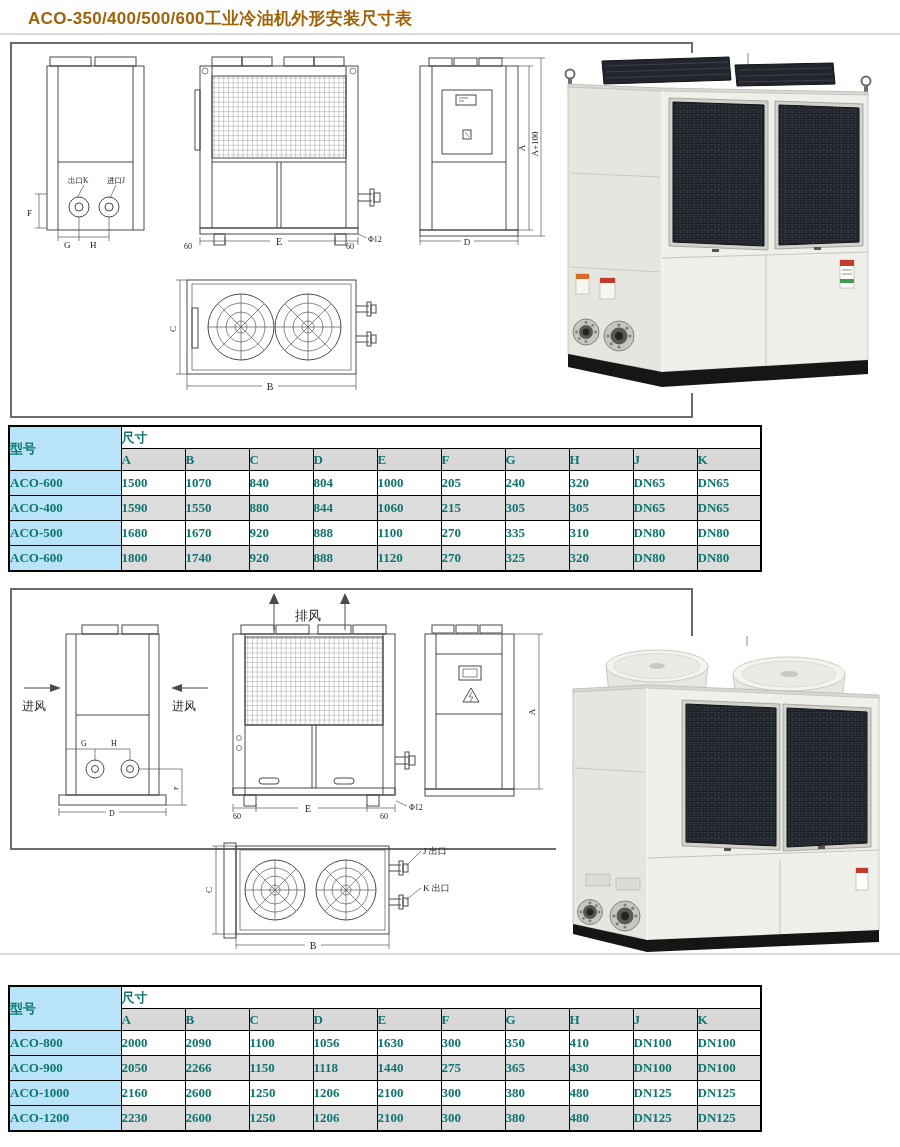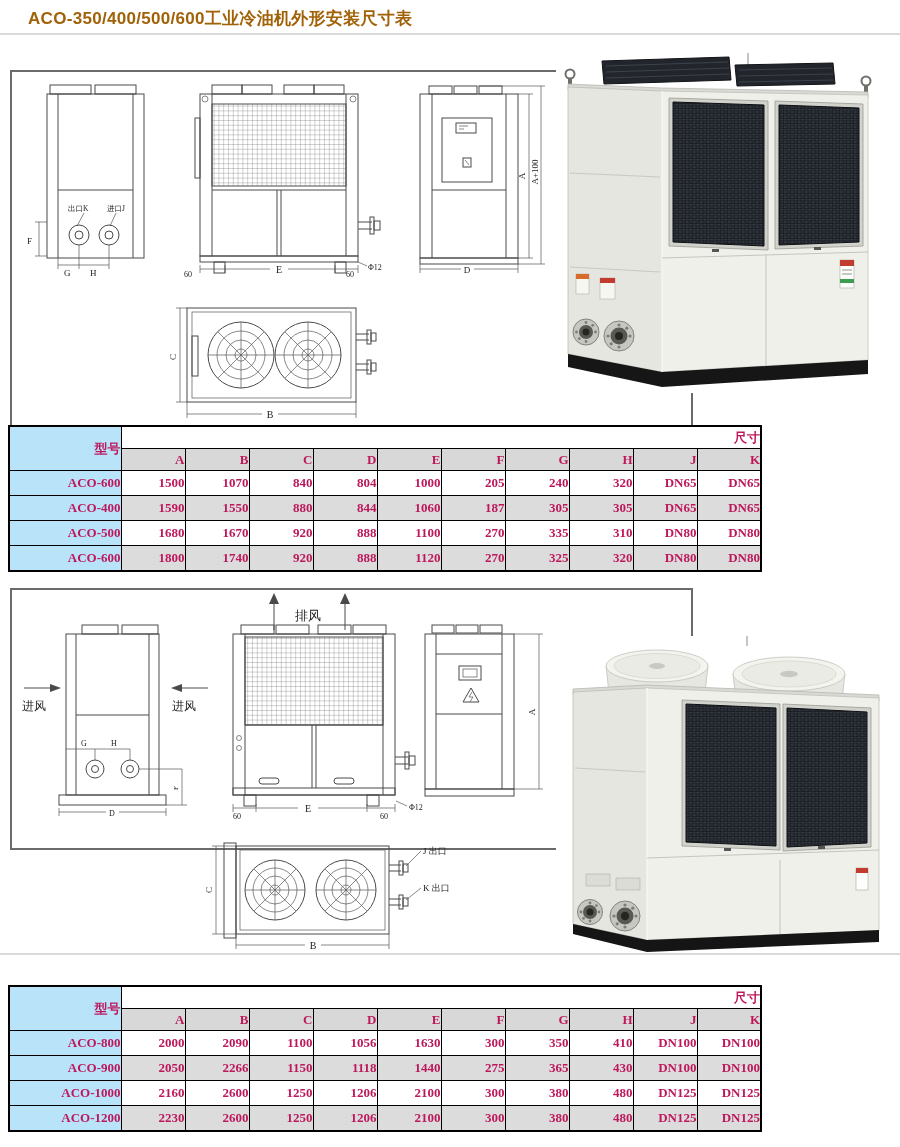--- a/index.html
+++ b/index.html
@@ -5,30 +5,30 @@
   html,body{margin:0;padding:0;background:#fff;}
   #page{position:relative;width:900px;height:1147px;background:#fff;overflow:hidden;
         font-family:"Liberation Sans",sans-serif;}
   .sec-title{position:absolute;left:28px;font-size:17px;font-weight:bold;color:#a16207;
              letter-spacing:.3px;font-family:"Liberation Sans",sans-serif;white-space:nowrap;}
   #title1{top:7px;} #title2{top:958px;}
   .hairline{position:absolute;left:0;width:900px;height:2px;background:#d9d9d9;z-index:0;}
   #hl1{top:33px;} #hl2{top:953px;}
   .dbox{position:absolute;left:10px;width:683px;border:2px solid #6b6b6b;background:#fff;
         box-sizing:border-box;z-index:1;}
-  #box1{top:42px;height:376px;margin-top:28px;} #box2{top:588px;height:262px;}
+  #box1{top:42px;height:376px;} #box2{top:588px;height:262px;}
   .photo{position:absolute;left:556px;background:#fff;z-index:3;}
   #photo1{top:53px;width:340px;height:340px;} #photo2{top:636px;width:340px;height:316px;}
   svg{display:block;}
   .ln{stroke:#4a4a4a;stroke-width:1;fill:none;}
   .lnt{stroke:#565656;stroke-width:.7;fill:none;}
   .tx{fill:#1c1c1c;font-family:"Liberation Serif",serif;}
   .txc{fill:#1c1c1c;font-family:"Liberation Sans",sans-serif;}
   .dimtable{position:absolute;left:8px;border-collapse:collapse;table-layout:fixed;
-            text-align:right;font-family:"Liberation Serif",serif;font-weight:bold;color:#be185d;
+            text-align:left;font-family:"Liberation Serif",serif;font-weight:bold;color:#0f766e;
             border:2px solid #000;z-index:2;}
   #table1{top:425px;} #table2{top:985px;}
   .dimtable td{border:1px solid #000;height:24px;font-size:13px;padding:0;}
   .dimtable tr.h1 td,.dimtable tr.h2 td{height:21px;}
   .c-model{width:112px;} .c-d{width:64px;}
   .model-h,.model{background:#b8e3f8;}
   .model-h{font-size:14px;} .size-h{background:#fff;font-size:14px;}
   .colh{background:#d8d8d8;}
   tr.alt td{background:#dcdcdc;} tr.alt td.model{background:#b8e3f8;margin-left:32px;}
 </style>
@@ -302,21 +302,21 @@
         <td>DN65</td>
         <td>DN65</td>
       </tr>
       <tr class="alt">
         <td class="model">ACO-400</td>
         <td>1590</td>
         <td>1550</td>
         <td>880</td>
         <td>844</td>
         <td>1060</td>
-        <td>187</td>
+        <td>215</td>
         <td>305</td>
         <td>305</td>
         <td>DN65</td>
         <td>DN65</td>
       </tr>
       <tr>
         <td class="model">ACO-500</td>
         <td>1680</td>
         <td>1670</td>
         <td>920</td>

